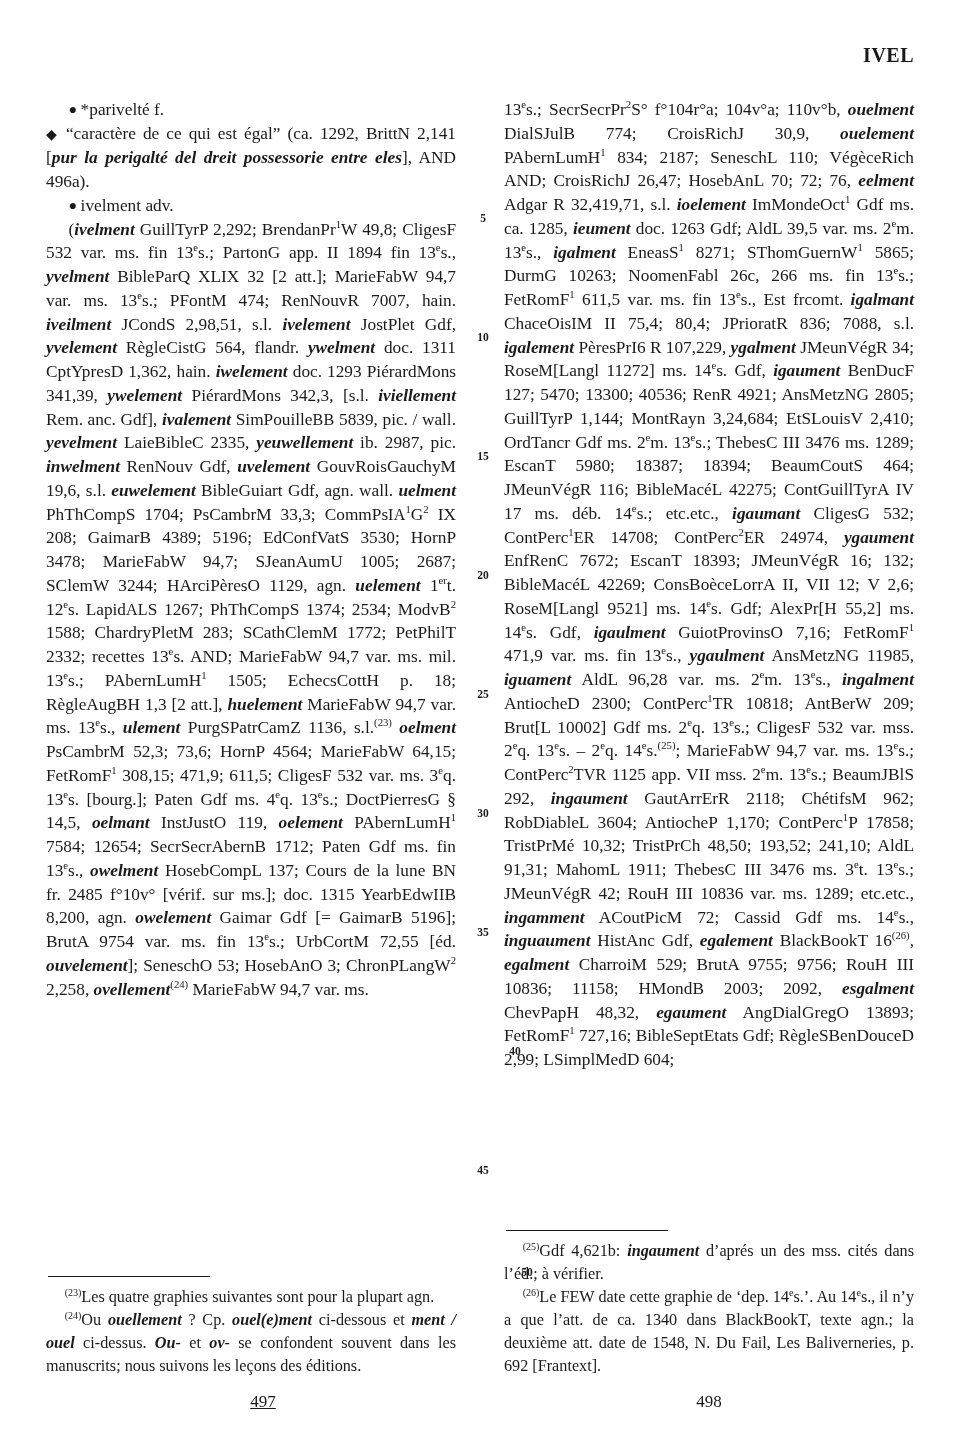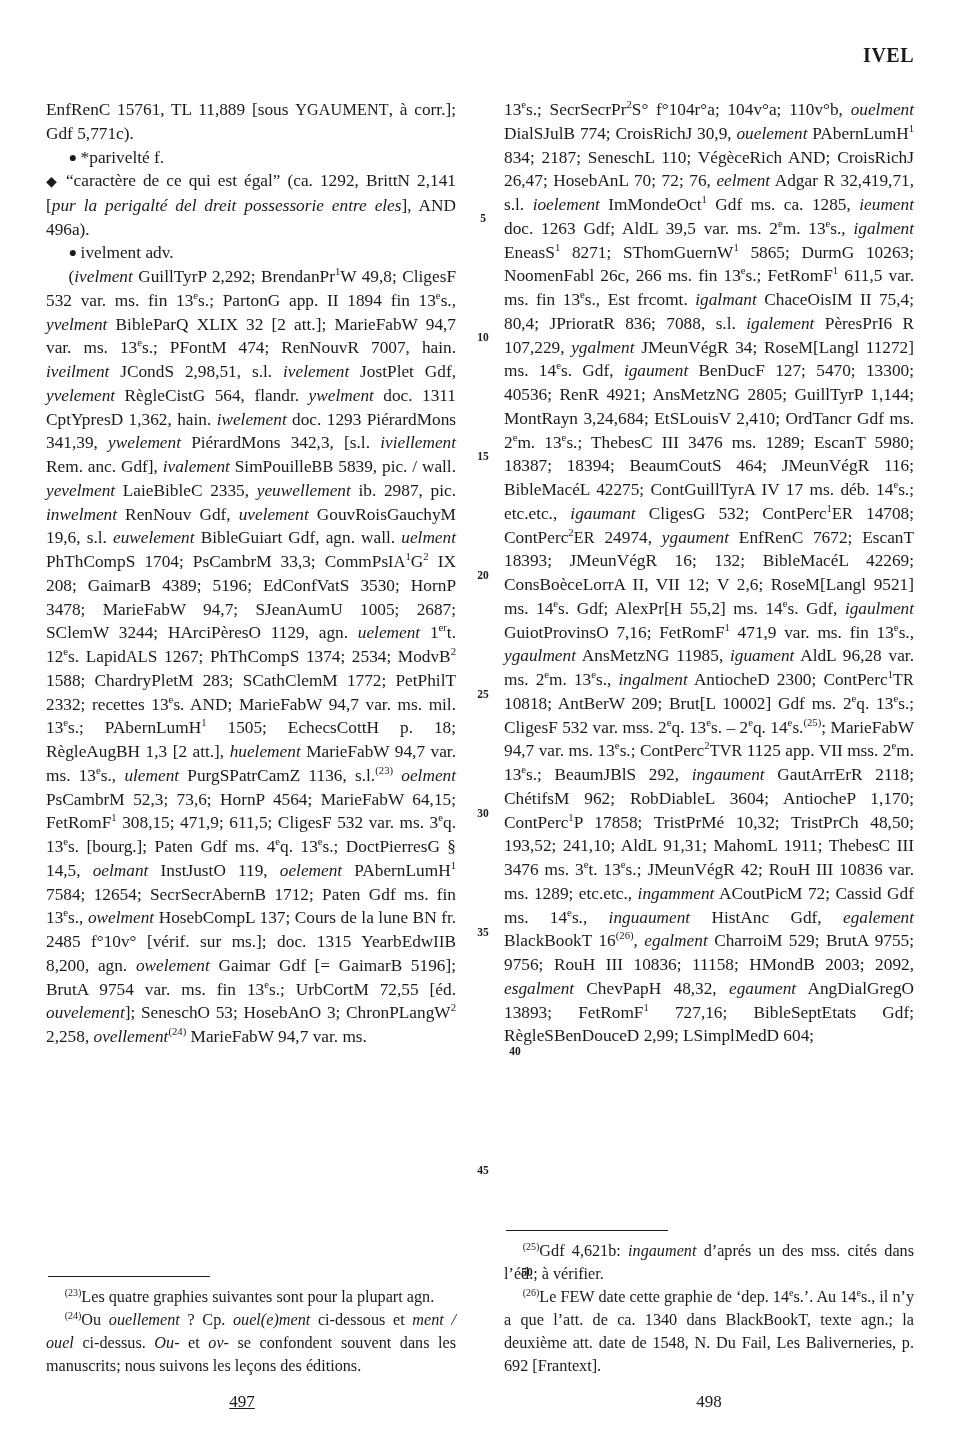--- a/index.html
+++ b/index.html
@@ -58,21 +58,21 @@
   }
   .body-text p {
     margin: 0;
     text-indent: 0;
   }
   .body-text p.indent {
     text-indent: 1.3em;
   }
 
   
-  i, .it { font-style: italic; }
+  i, .it { font-style: italic; font-weight: bold; }
   .bld { font-weight: normal; }
   .sc {
     font-variant: small-caps;
     font-size: 0.93em;
     letter-spacing: 0.2px;
   }
   sup {
     font-size: 0.62em;
     vertical-align: super;
     line-height: 0;
@@ -125,21 +125,21 @@
   }
 
   
   .folio {
     position: absolute;
     bottom: 36px;
     font-size: 17px;
     width: 410px;
     text-align: center;
   }
-  .folio-left  { left: 37px; text-decoration: underline; }
+  .folio-left  { left: 58px; text-decoration: underline; }
   .folio-right { left: 504px; margin-top: 24px; }
 </style>
 </head>
 <body>
 
 <div class="page">
 
   <div class="running-head">IVEL</div>
 
   <div class="line-numbers">
@@ -152,21 +152,20 @@
       <div class="line-number" style="top: 926px;">35</div>
       <div class="line-number" style="top: 1045px; margin-left: 32px;">40</div>
       <div class="line-number" style="top: 1164px;">45</div>
       <div class="line-number" style="top: 1266px; margin-left: 44px;">50</div>
     </div>
 
   <div class="columns">
 
     <div class="col col-left">
       <div class="body-text">
-          <p><span>EnfRenC 15761, TL 11,889 [sous </span><span class="sc">YGAUMENT</span><span>, à corr.]; Gdf 5,771c).</span></p>
           <p class="indent"><span class="bullet-round">● </span><span class="bld">*parivelté</span><span> f.</span></p>
           <p><span class="bullet-diamond">◆ </span><span>“caractère de ce qui est égal” (ca. 1292, BrittN 2,141 [</span><i>pur la perigalté del dreit possessorie entre eles</i><span>], AND 496a).</span></p>
           <p class="indent"><span class="bullet-round">● </span><span class="bld">ivelment</span><span> adv.</span></p>
           <p class="indent"><span>(</span><i>ivelment</i><span> GuillTyrP 2,292; BrendanPr</span><sup>1</sup><span>W 49,8; CligesF 532 var. ms. fin 13</span><sup>e</sup><span>s.; PartonG app. II 1894 fin 13</span><sup>e</sup><span>s., </span><i>yvelment</i><span> BibleParQ XLIX 32 [2 att.]; MarieFabW 94,7 var. ms. 13</span><sup>e</sup><span>s.; PFontM 474; RenNouvR 7007, hain. </span><i>iveilment</i><span> JCondS 2,98,51, s.l. </span><i>ivelement</i><span> JostPlet Gdf, </span><i>yvelement</i><span> RègleCistG 564, flandr. </span><i>ywelment</i><span> doc. 1311 CptYpresD 1,362, hain. </span><i>iwelement</i><span> doc. 1293 PiérardMons 341,39, </span><i>ywelement</i><span> PiérardMons 342,3, [s.l. </span><i>iviellement</i><span> Rem. anc. Gdf], </span><i>ivalement</i><span> SimPouille</span><span class="sc">BB</span><span> 5839, pic. / wall. </span><i>yevelment</i><span> LaieBibleC 2335, </span><i>yeuwellement</i><span> ib. 2987, pic. </span><i>inwelment</i><span> RenNouv Gdf, </span><i>uvelement</i><span> GouvRoisGauchyM 19,6, s.l. </span><i>euwelement</i><span> BibleGuiart Gdf, agn. wall. </span><i>uelment</i><span> PhThCompS 1704; PsCambrM 33,3; CommPs</span><span class="sc">IA</span><sup>1</sup><span>G</span><sup>2</sup><span> IX 208; GaimarB 4389; 5196; EdConfVatS 3530; HornP 3478; MarieFabW 94,7; SJeanAumU 1005; 2687; SClemW 3244; HArciPèresO 1129, agn. </span><i>uelement</i><span> 1</span><sup>er</sup><span>t. 12</span><sup>e</sup><span>s. Lapid</span><span class="sc">AL</span><span>S 1267; PhThCompS 1374; 2534; ModvB</span><sup>2</sup><span> 1588; ChardryPletM 283; SCathClemM 1772; PetPhilT 2332; recettes 13</span><sup>e</sup><span>s. AND; MarieFabW 94,7 var. ms. mil. 13</span><sup>e</sup><span>s.; PAbernLumH</span><sup>1</sup><span> 1505; EchecsCottH p. 18; RègleAugBH 1,3 [2 att.], </span><i>huelement</i><span> MarieFabW 94,7 var. ms. 13</span><sup>e</sup><span>s., </span><i>ulement</i><span> PurgSPatrCamZ 1136, s.l.</span><sup>(23)</sup><span> </span><i>oelment</i><span> PsCambrM 52,3; 73,6; HornP 4564; MarieFabW 64,15; FetRomF</span><sup>1</sup><span> 308,15; 471,9; 611,5; CligesF 532 var. ms. 3</span><sup>e</sup><span>q. 13</span><sup>e</sup><span>s. [bourg.]; Paten Gdf ms. 4</span><sup>e</sup><span>q. 13</span><sup>e</sup><span>s.; DoctPierresG § 14,5, </span><i>oelmant</i><span> InstJustO 119, </span><i>oelement</i><span> PAbernLumH</span><sup>1</sup><span> 7584; 12654; SecrSecrAbernB 1712; Paten Gdf ms. fin 13</span><sup>e</sup><span>s., </span><i>owelment</i><span> HosebCompL 137; Cours de la lune BN fr. 2485 f°10v° [vérif. sur ms.]; doc. 1315 YearbEdw</span><span class="sc">II</span><span>B 8,200, agn. </span><i>owelement</i><span> Gaimar Gdf [= GaimarB 5196]; BrutA 9754 var. ms. fin 13</span><sup>e</sup><span>s.; UrbCortM 72,55 [éd. </span><i>ouvelement</i><span>]; SeneschO 53; HosebAnO 3; ChronPLangW</span><sup>2</sup><span> 2,258, </span><i>ovellement</i><sup>(24)</sup><span> MarieFabW 94,7 var. ms.</span></p>
         </div>
     </div>
 
     <div class="col col-right">
       <div class="body-text">
           <p><span>13</span><sup>e</sup><span>s.; SecrSecrPr</span><sup>2</sup><span>S° f°104r°a; 104v°a; 110v°b, </span><i>ouelment</i><span> DialSJulB 774; CroisRichJ 30,9, </span><i>ouelement</i><span> PAbernLumH</span><sup>1</sup><span> 834; 2187; SeneschL 110; VégèceRich AND; CroisRichJ 26,47; HosebAnL 70; 72; 76, </span><i>eelment</i><span> Adgar R 32,419,71, s.l. </span><i>ioelement</i><span> ImMondeOct</span><sup>1</sup><span> Gdf ms. ca. 1285, </span><i>ieument</i><span> doc. 1263 Gdf; AldL 39,5 var. ms. 2</span><sup>e</sup><span>m. 13</span><sup>e</sup><span>s., </span><i>igalment</i><span> EneasS</span><sup>1</sup><span> 8271; SThomGuernW</span><sup>1</sup><span> 5865; DurmG 10263; NoomenFabl 26c, 266 ms. fin 13</span><sup>e</sup><span>s.; FetRomF</span><sup>1</sup><span> 611,5 var. ms. fin 13</span><sup>e</sup><span>s., Est frcomt. </span><i>igalmant</i><span> ChaceOis</span><span class="sc">I</span><span>M II 75,4; 80,4; JPrioratR 836; 7088, s.l. </span><i>igalement</i><span> PèresPrI6 R 107,229, </span><i>ygalment</i><span> JMeunVégR 34; Rose</span><span class="sc">M</span><span>[Langl 11272] ms. 14</span><sup>e</sup><span>s. Gdf, </span><i>igaument</i><span> BenDucF 127; 5470; 13300; 40536; RenR 4921; AnsMetz</span><span class="sc">N</span><span>G 2805; GuillTyrP 1,144; MontRayn 3,24,684; EtSLouisV 2,410; OrdTancr Gdf ms. 2</span><sup>e</sup><span>m. 13</span><sup>e</sup><span>s.; ThebesC III 3476 ms. 1289; EscanT 5980; 18387; 18394; BeaumCoutS 464; JMeunVégR 116; BibleMacéL 42275; ContGuillTyrA IV 17 ms. déb. 14</span><sup>e</sup><span>s.; etc.etc., </span><i>igaumant</i><span> CligesG 532; ContPerc</span><sup>1</sup><span class="sc">ER</span><span> 14708; ContPerc</span><sup>2</sup><span class="sc">ER</span><span> 24974, </span><i>ygaument</i><span> EnfRenC 7672; EscanT 18393; JMeunVégR 16; 132; BibleMacéL 42269; ConsBoèceLorrA II, VII 12; V 2,6; Rose</span><span class="sc">M</span><span>[Langl 9521] ms. 14</span><sup>e</sup><span>s. Gdf; AlexPr[H 55,2] ms. 14</span><sup>e</sup><span>s. Gdf, </span><i>igaulment</i><span> GuiotProvinsO 7,16; FetRomF</span><sup>1</sup><span> 471,9 var. ms. fin 13</span><sup>e</sup><span>s., </span><i>ygaulment</i><span> AnsMetz</span><span class="sc">N</span><span>G 11985, </span><i>iguament</i><span> AldL 96,28 var. ms. 2</span><sup>e</sup><span>m. 13</span><sup>e</sup><span>s., </span><i>ingalment</i><span> AntiocheD 2300; ContPerc</span><sup>1</sup><span class="sc">TR</span><span> 10818; AntBerW 209; Brut[L 10002] Gdf ms. 2</span><sup>e</sup><span>q. 13</span><sup>e</sup><span>s.; CligesF 532 var. mss. 2</span><sup>e</sup><span>q. 13</span><sup>e</sup><span>s. – 2</span><sup>e</sup><span>q. 14</span><sup>e</sup><span>s.</span><sup>(25)</sup><span>; MarieFabW 94,7 var. ms. 13</span><sup>e</sup><span>s.; ContPerc</span><sup>2</sup><span class="sc">TVR</span><span> 1125 app. VII mss. 2</span><sup>e</sup><span>m. 13</span><sup>e</sup><span>s.; BeaumJB</span><span>l</span><span>S 292, </span><i>ingaument</i><span> GautArrErR 2118; ChétifsM 962; RobDiableL 3604; AntiocheP 1,170; ContPerc</span><sup>1</sup><span>P 17858; TristPrMé 10,32; TristPrCh 48,50; 193,52; 241,10; AldL 91,31; MahomL 1911; ThebesC III 3476 ms. 3</span><sup>e</sup><span>t. 13</span><sup>e</sup><span>s.; JMeunVégR 42; RouH III 10836 var. ms. 1289; etc.etc., </span><i>ingamment</i><span> ACoutPicM 72; Cassid Gdf ms. 14</span><sup>e</sup><span>s., </span><i>inguaument</i><span> HistAnc Gdf, </span><i>egalement</i><span> BlackBookT 16</span><sup>(26)</sup><span>, </span><i>egalment</i><span> CharroiM 529; BrutA 9755; 9756; RouH III 10836; 11158; HMondB 2003; 2092, </span><i>esgalment</i><span> ChevPapH 48,32, </span><i>egaument</i><span> AngDialGregO 13893; FetRomF</span><sup>1</sup><span> 727,16; BibleSeptEtats Gdf; RègleSBenDouceD 2,99; LSimplMedD 604;</span></p>

